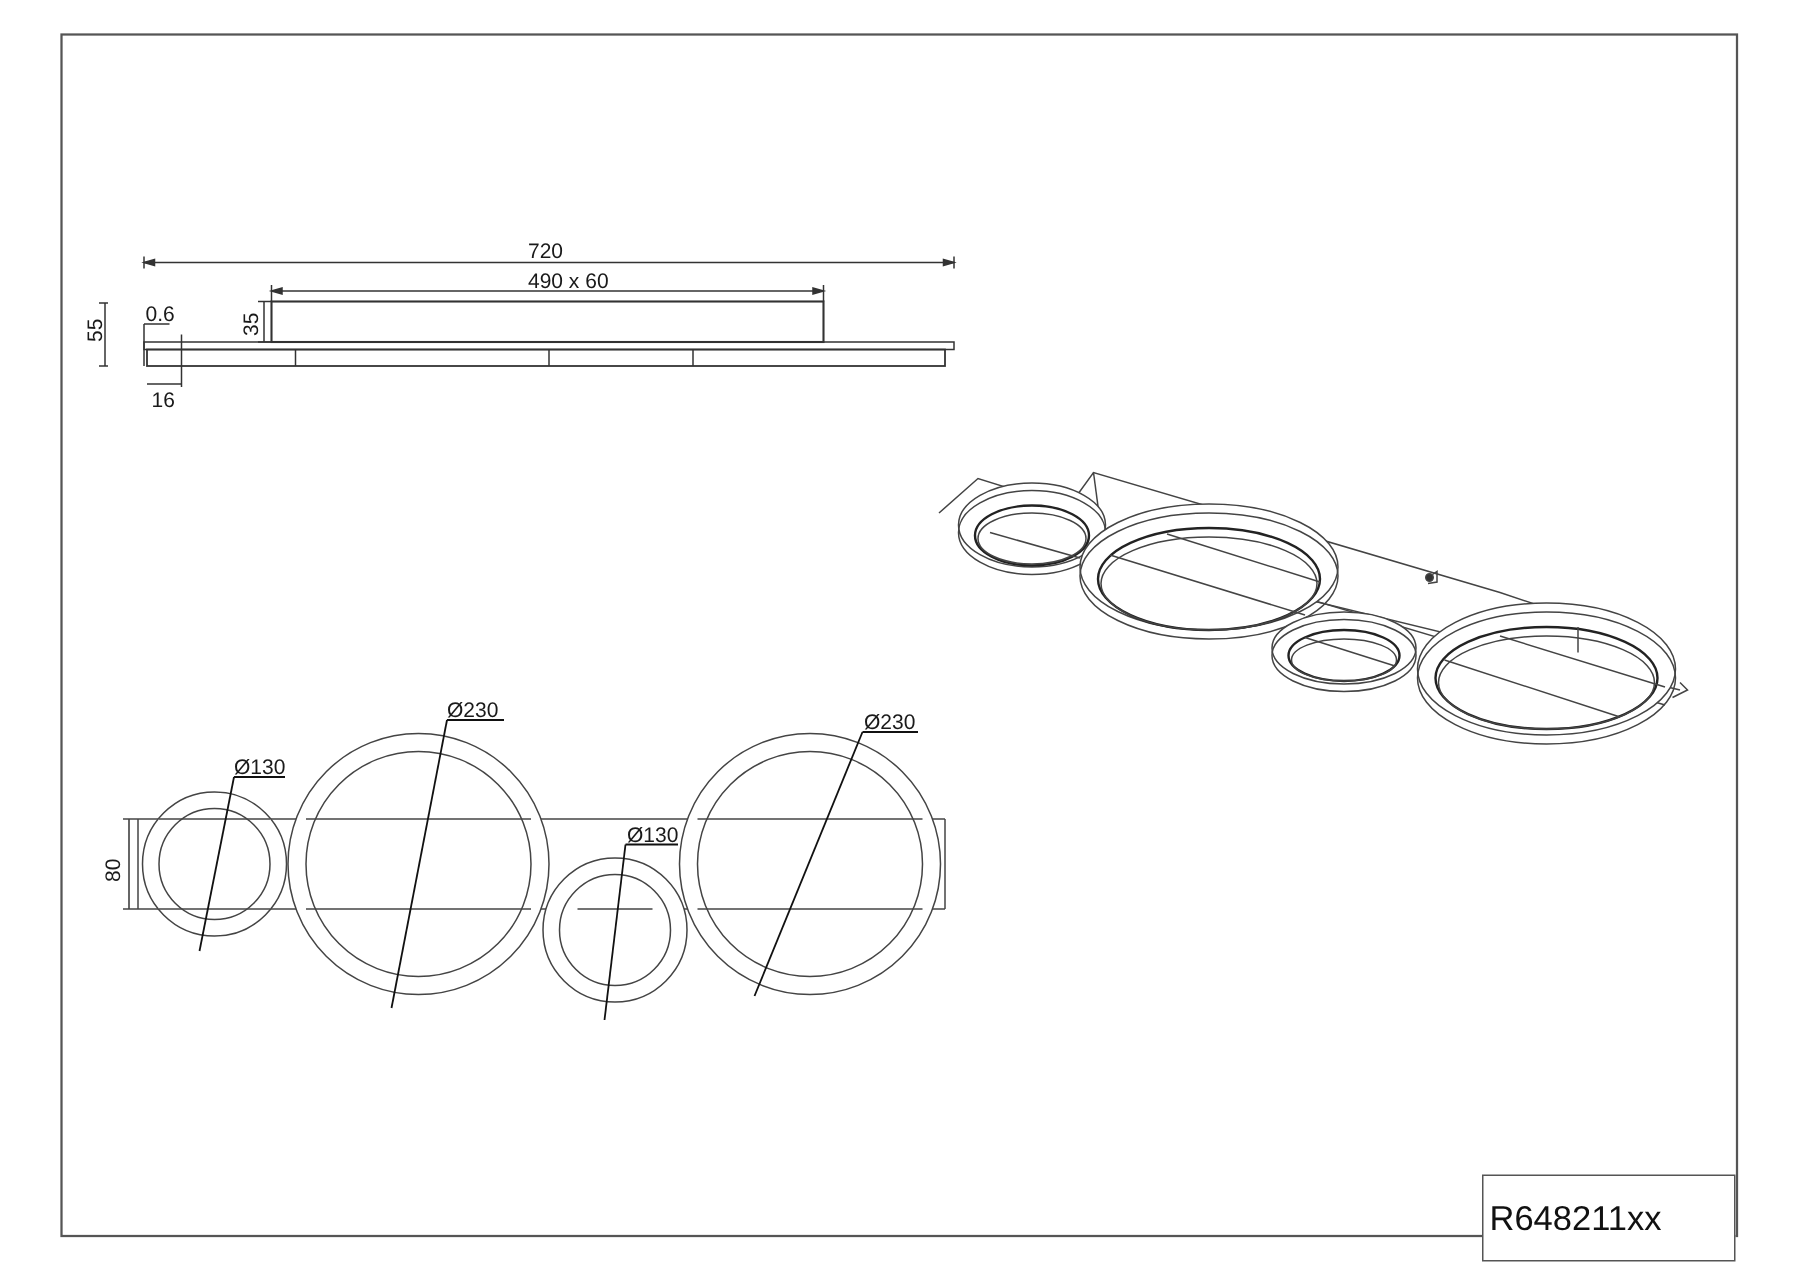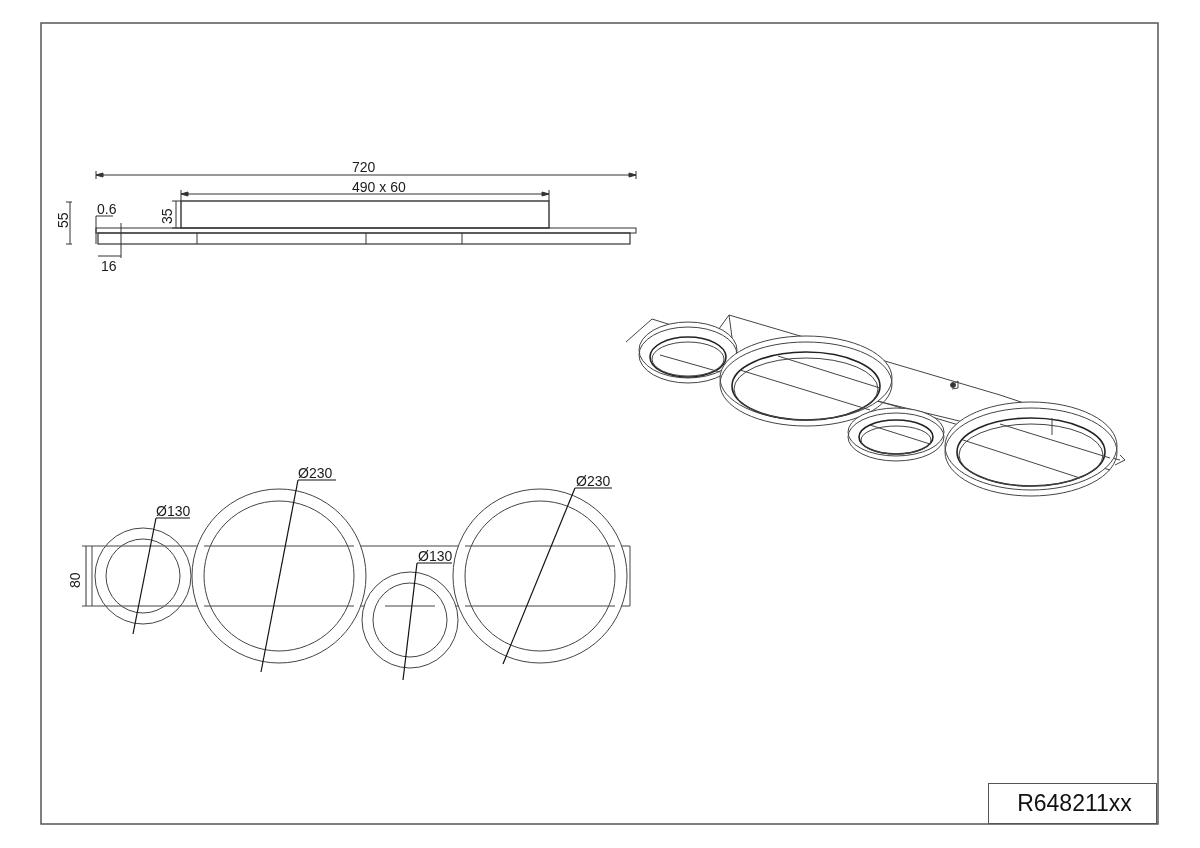--- a/index.html
+++ b/index.html
@@ -1,23 +1,23 @@
 <!DOCTYPE html>
 <html><head>
 <meta charset="utf-8">
 <style>
   html, body { margin: 0; padding: 0; background: #ffffff; }
   body { width: 1200px; height: 848px; position: relative; overflow: hidden; font-family: "Liberation Sans", sans-serif; }
   #sheet { position: absolute; left: 0; top: 0; width: 1200px; height: 848px; }
   .dimtext { font-family: "Liberation Sans", sans-serif; font-size: 14px; fill: #1a1a1a; }
   .title-box {
-    position: absolute; left: 988px; top: 783px; width: 169px; height: 41px;
+    position: absolute; left: 988px; top: 783px; width: 169px; height: 58px;
     border: 1.5px solid #555; box-sizing: border-box; background: #fff;
     display: flex; align-items: center; padding-left: 4px;
-    font-family: "Liberation Sans", sans-serif; font-size: 23px; color: #111; justify-content: center;
+    font-family: "Liberation Sans", sans-serif; font-size: 23px; color: #111;
   }
 </style>
 </head>
 <body>
 
 <svg id="sheet" viewBox="0 0 1200 848" xmlns="http://www.w3.org/2000/svg">
 
   <rect x="41" y="23" width="1117" height="801" fill="none" stroke="#555" stroke-width="1.5"></rect>
 
   <g stroke="#333" fill="none" stroke-width="1">

